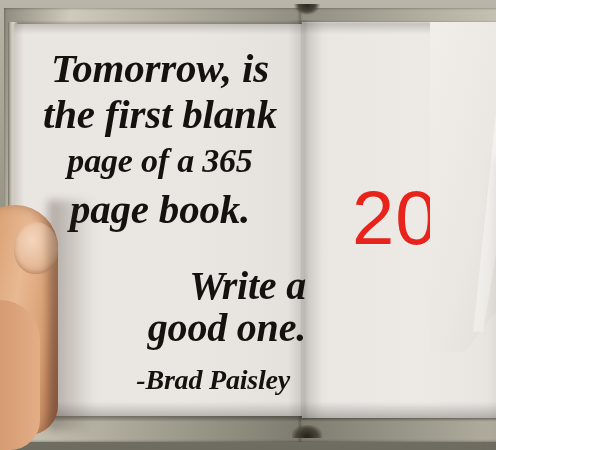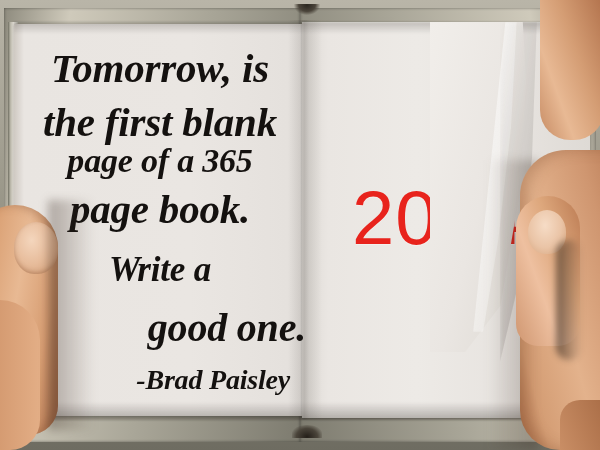--- a/index.html
+++ b/index.html
@@ -1,21 +1,21 @@
 <!DOCTYPE html>
 <html><head>
 <meta charset="utf-8">
 <title>Quote Book Image</title>
 <style>
   html,body{margin:0;padding:0;background:#ffffff;}
   body{font-family:"Liberation Serif", serif;}
 
   .canvas{
     position:relative;
-    width:600px;height:450px;
+    width:496px;height:450px;
     overflow:hidden;
     background:#d8d4cf;
     -webkit-font-smoothing:antialiased;
   }
 
   
   .cover{
     position:absolute;left:0;top:0;width:600px;height:450px;
     background:linear-gradient(180deg,#b9b5a8 0%,#9d9a8c 40%,#6e6c61 100%);
   }
@@ -100,24 +100,24 @@
   .quote{
     position:absolute;left:14px;top:24px;width:292px;height:392px;
     color:#14110f;
     font-family:"Liberation Serif", serif;
     font-style:italic;font-weight:bold;
     text-align:center;
     letter-spacing:-0.2px;
   }
   .q-line{display:block;white-space:nowrap;position:absolute;left:0;width:292px;}
   .q1{top:22px;font-size:41px;line-height:44px;}
-  .q2{top:76px;font-size:41px;line-height:44px;}
+  .q2{top:68px;font-size:41px;line-height:44px;}
   .q3{top:115px;font-size:34px;line-height:44px;}
   .q4{top:163px;font-size:41px;line-height:44px;}
-  .q5{top:224px;font-size:35px;line-height:44px;text-align:center;}
+  .q5{top:240px;font-size:40px;line-height:44px;text-align:right;}
   .q6{top:282px;font-size:40px;line-height:44px;text-align:right;padding-left:34px;width:258px;}
   .attrib{
     position:absolute;top:340px;left:0;width:292px;
     text-align:right;padding-right:16px;box-sizing:border-box;
     font-size:28px;line-height:32px;
     font-family:Liberation Serif, serif;
     font-style:italic;font-weight:bold;color:#14110f;
   }
 
   

